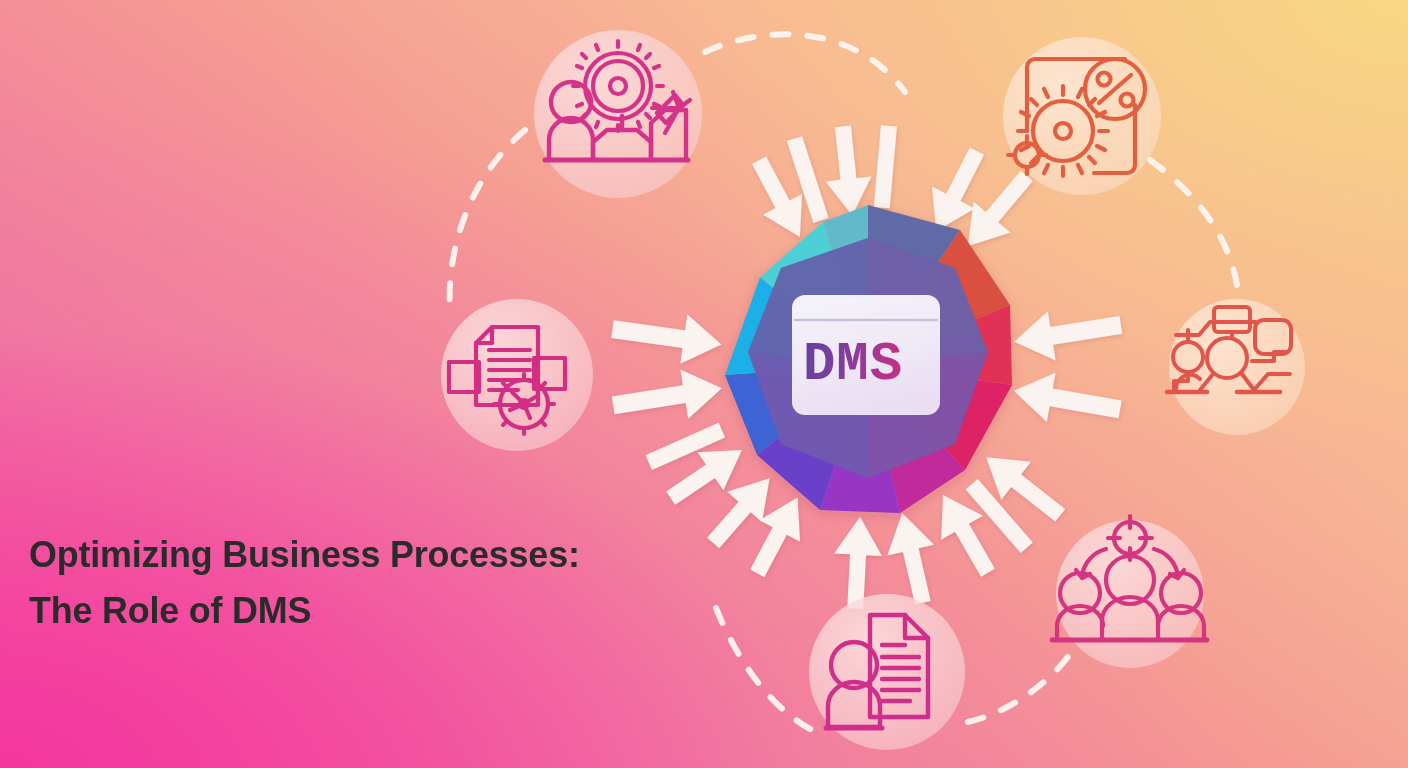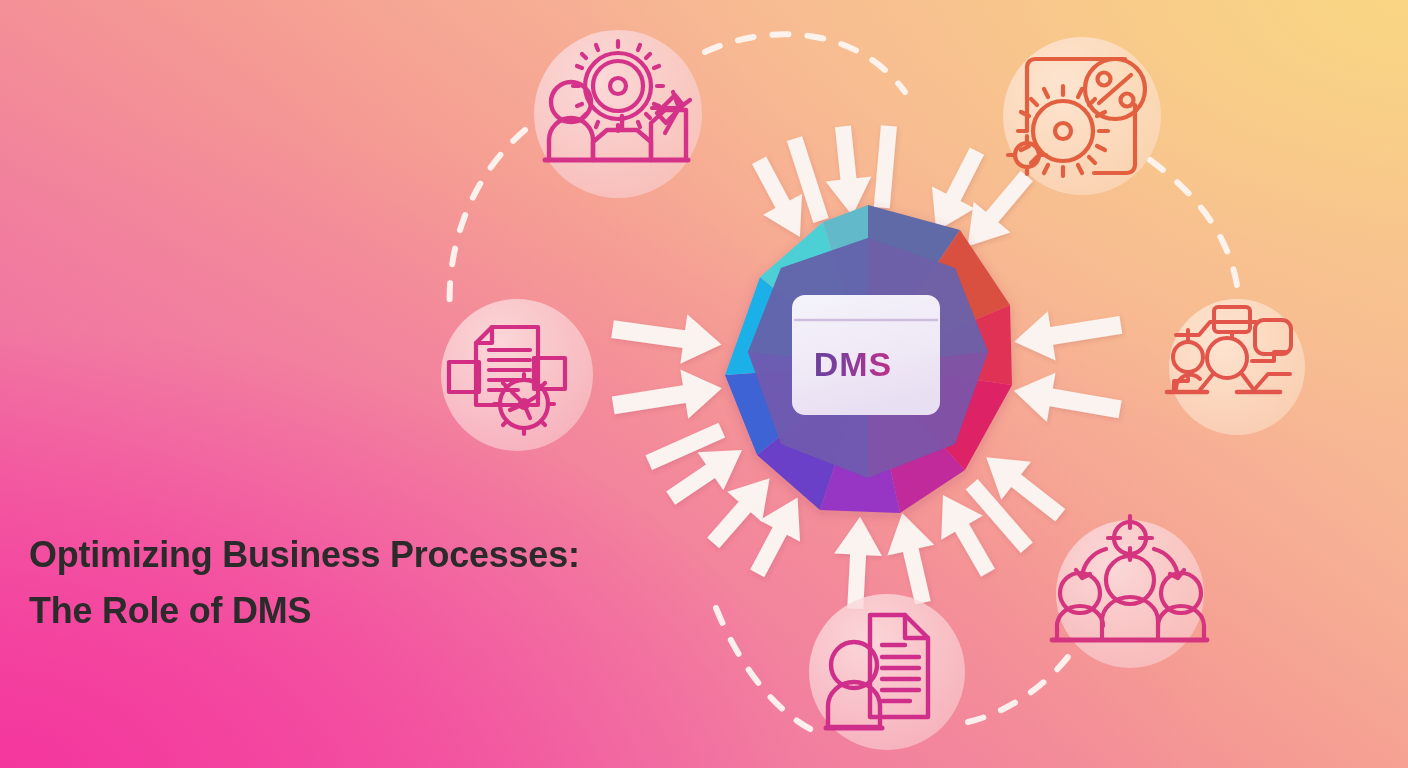--- a/index.html
+++ b/index.html
@@ -49,30 +49,31 @@
 
   .center-label {
     position: absolute;
     left: 792px;
     top: 295px;
     width: 122px;
     height: 120px;
     display: flex;
     align-items: center;
     justify-content: center;
-    font-size: 34px;
+    font-size: 54px;
     font-weight: 700;
     letter-spacing: 1px;
     padding-top: 18px;
     box-sizing: border-box;
     background: linear-gradient(100deg, #5b3f9e 0%, #7b3f9e 40%, #b8328a 75%, #cf2f77 100%);
     -webkit-background-clip: text;
     background-clip: text;
     color: transparent;
     pointer-events: none;
+    font-family: Liberation Mono, monospace;
   }
 </style>
 </head>
 <body>
 
 <div id="stage">
 
   <svg id="art" viewBox="0 0 1408 768">
     <defs>
 

